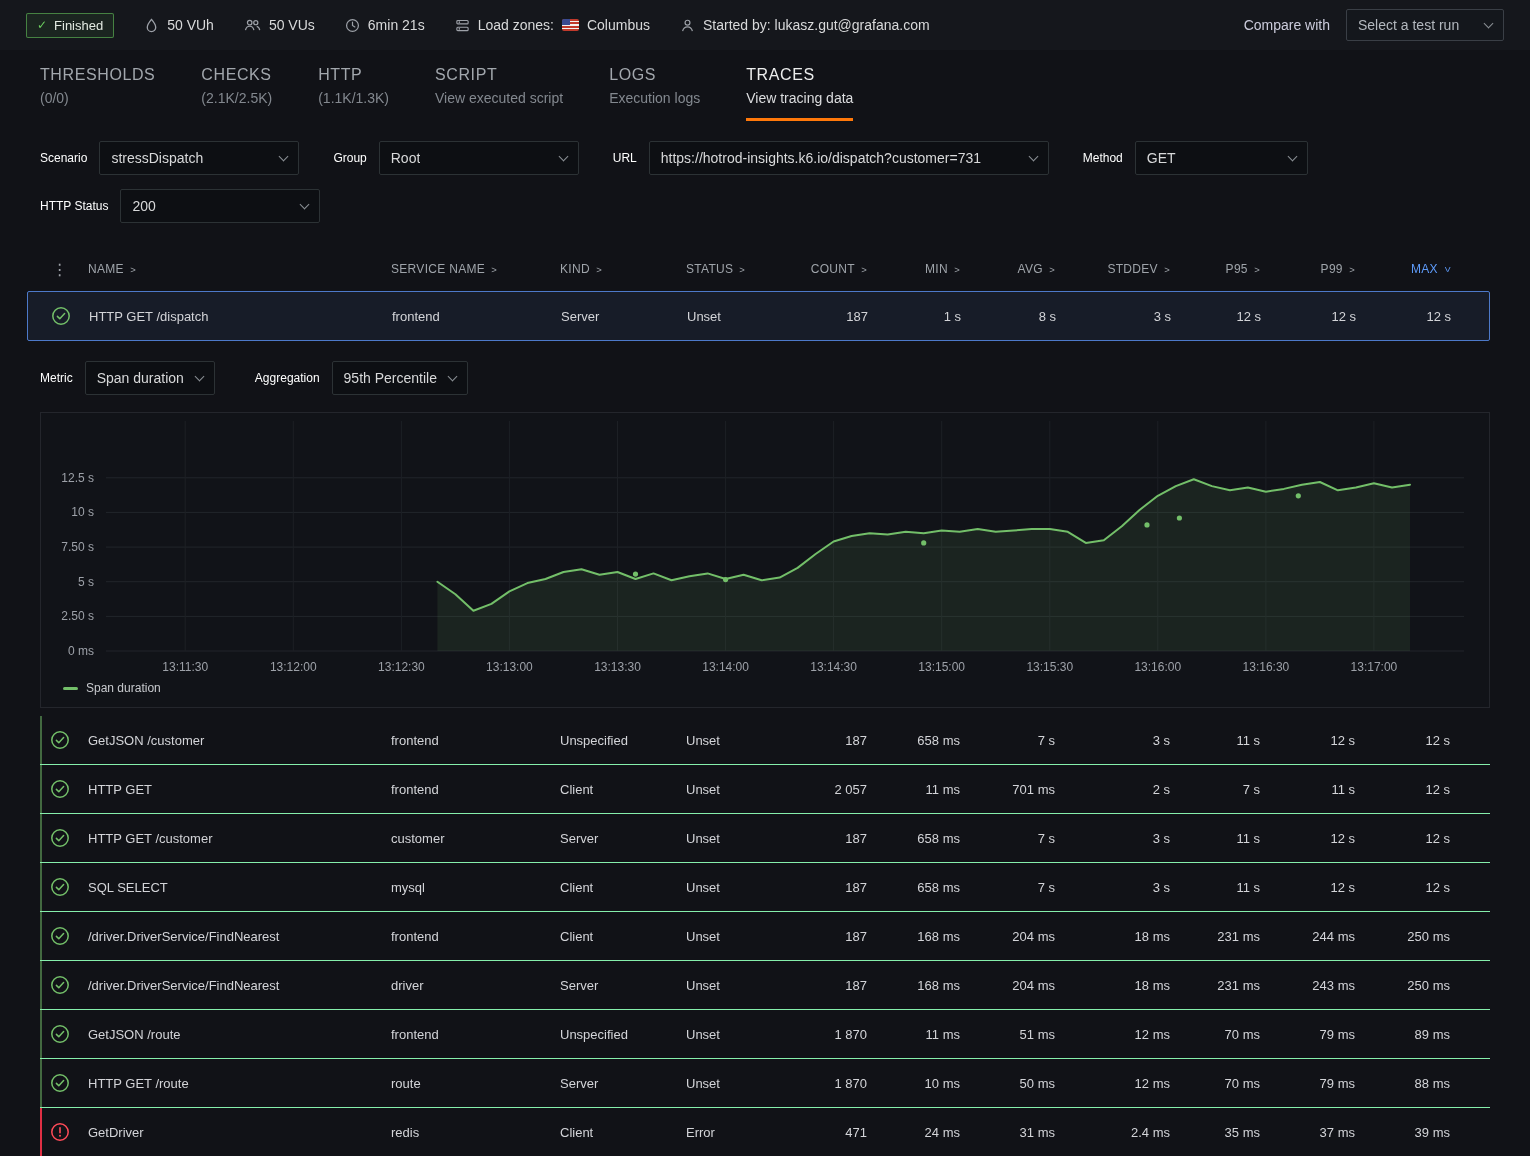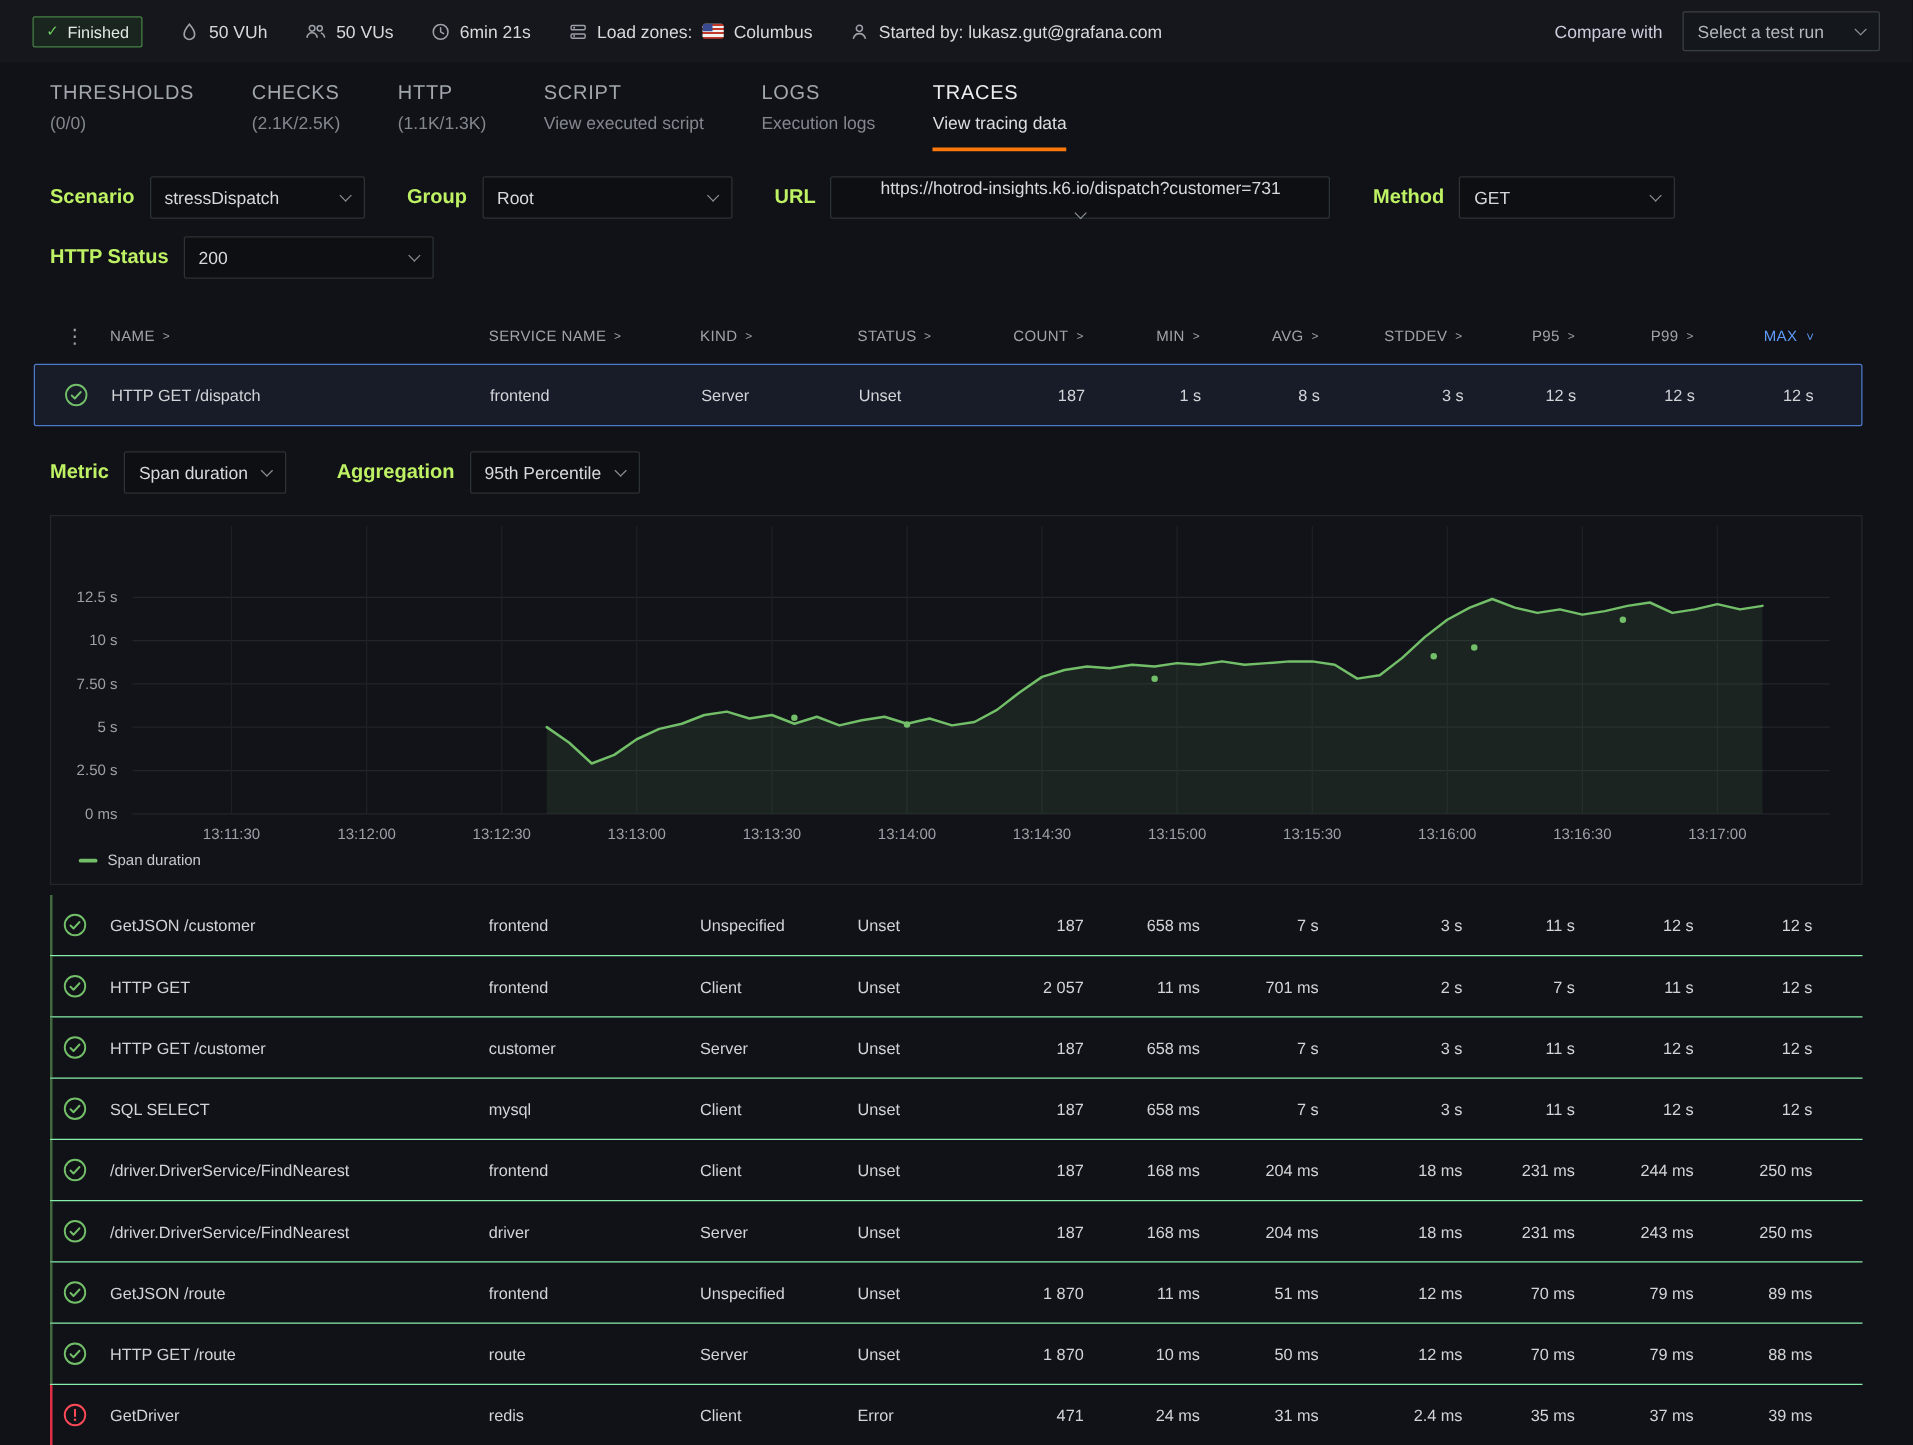--- a/index.html
+++ b/index.html
@@ -28,21 +28,21 @@
   .tab .t{font-size:16px;letter-spacing:.6px;color:#a2a7ad;font-weight:500;}
   .tab .s{font-size:14px;color:#83888f;margin-top:6px;}
   .tab.active{border-bottom-color:#ff780a;}
   .tab.active .t{color:#eceded;}
   .tab.active .s{color:#dcdddf;}
   
   .filters{padding:20px 40px 0;}
   .frow{display:flex;gap:34px;align-items:center;}
   .frow + .frow{margin-top:14px;}
   .filter{display:flex;align-items:center;gap:12px;}
-  .flabel{color:#bef264;font-size:16px;font-weight:700;white-space:nowrap;}
+  .flabel{color:#ffffff;font-size:12px;font-weight:400;white-space:nowrap;}
   .filter .select,.metric-row .select{height:34px;}
   
   .table-wrap{margin:32px 40px 0;}
   .tgrid{display:grid;grid-template-columns:48px 303px 169px 126px 95px 94px 93px 95px 115px 90px 95px 95px;align-items:center;}
   .thead{height:28px;margin-bottom:8px;font-size:12px;color:#9fa4aa;font-weight:500;letter-spacing:.3px;}
   .thead .cell{display:flex;align-items:center;cursor:pointer;}
   .thead .cell.num{justify-content:flex-end;}
   .thead .kebab{justify-content:center;font-size:16px;color:#9da1a8;display:flex;cursor:pointer;}
   .sort-caret{display:inline-block;margin-left:6px;font-size:10px;transform:scale(.95);}
   .sorted{color:#5e9bfa;}
@@ -158,35 +158,35 @@
     <div class="tab active">
       <div class="t">TRACES</div>
       <div class="s">View tracing data</div>
     </div>
   </div>
 
 <div class="filters">
   <div class="frow">
       <div class="filter">
         <span class="flabel">Scenario</span>
-        <div class="select" style="width: 172px;">
+        <div class="select" style="width: 200px;">
           <span style="overflow: hidden; text-overflow: ellipsis;">stressDispatch</span>
           <span class="chev"></span>
         </div>
       </div>
       <div class="filter">
         <span class="flabel">Group</span>
         <div class="select" style="width: 200px;">
           <span style="overflow: hidden; text-overflow: ellipsis;">Root</span>
           <span class="chev"></span>
         </div>
       </div>
       <div class="filter">
         <span class="flabel">URL</span>
-        <div class="select" style="width: 400px; flex-direction: column;">
+        <div class="select" style="width: 400px;">
           <span style="overflow: hidden; text-overflow: ellipsis;">https://hotrod-insights.k6.io/dispatch?customer=731</span>
           <span class="chev"></span>
         </div>
       </div>
       <div class="filter">
         <span class="flabel">Method</span>
         <div class="select" style="width: 173px;">
           <span style="overflow: hidden; text-overflow: ellipsis;">GET</span>
           <span class="chev"></span>
         </div>

